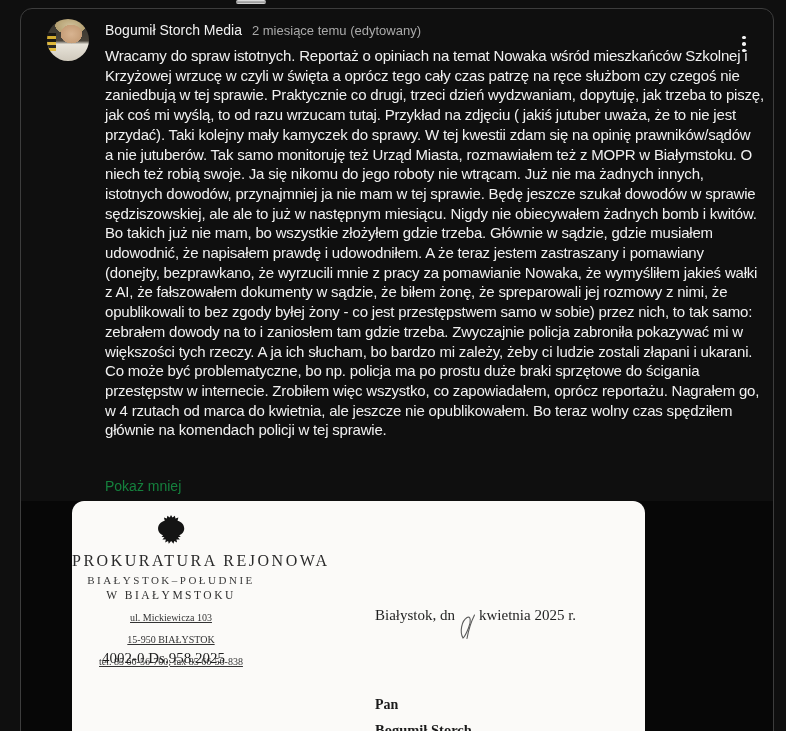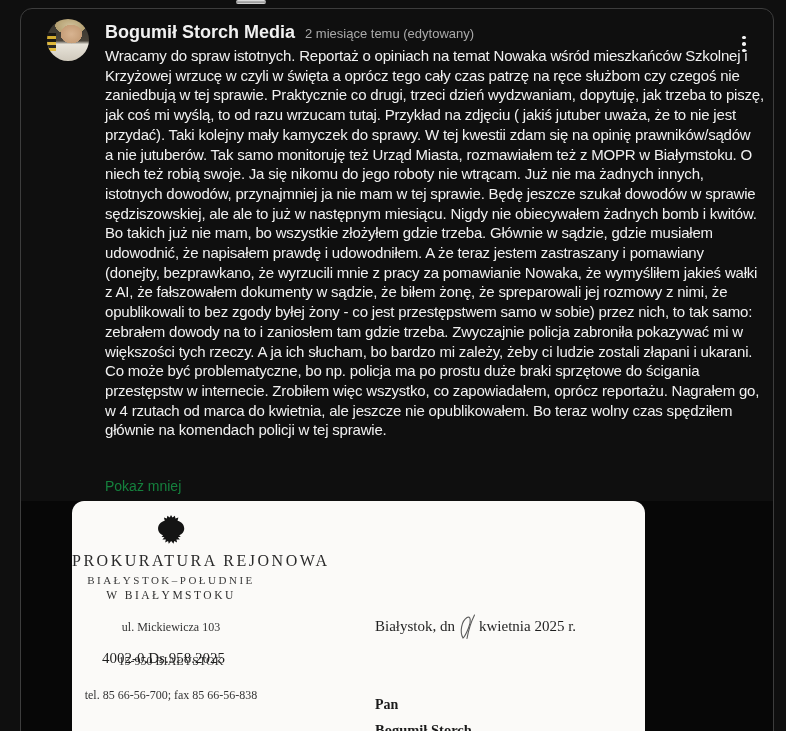--- a/index.html
+++ b/index.html
@@ -30,21 +30,21 @@
   }
   .avatar::before {
     content:""; position:absolute; left:0; top:14px; width:9px; height:18px;
     background:repeating-linear-gradient(180deg,#15130f 0 3px,#e3b82e 3px 6px);
     opacity:.9;
   }
   .header-row {
     position:absolute; left:84px; top:13px; display:flex; align-items:baseline; gap:10px;
     white-space:nowrap;
   }
-  .author { color:#f1f1f1; font-size:18px; font-weight:bold; cursor:pointer; }
+  .author { color:#f1f1f1; font-size:14px; font-weight:normal; cursor:pointer; }
   .timestamp { color:#aaaaaa; font-size:13px; cursor:pointer; }
   .kebab {
     position:absolute; left:708px; top:18px; width:30px; height:34px;
     display:flex; flex-direction:column; align-items:center; justify-content:center; gap:3px;
     cursor:pointer; border-radius:50%;
   }
   .kebab i { width:3.5px; height:3.5px; border-radius:50%; background:#f1f1f1; }
   .post-body {
     position:absolute; left:84px; top:37px; width:650px;
     color:#f1f1f1; font-size:15px; line-height:19.7px; letter-spacing:-0.2px;
@@ -63,24 +63,24 @@
     background:#fbfaf8; border-radius:12px 12px 0 0; overflow:hidden;
     font-family:"Liberation Serif", serif; color:#222; cursor:pointer;
   }
   .letterhead {
     position:absolute; left:0; top:12px; width:198px; text-align:center;
   }
   .emblem { display:block; margin:0 auto; }
   .lh-1 { font-size:16px; letter-spacing:2.5px; margin-top:7px; color:#2a2a2a; white-space:nowrap; }
   .lh-2 { font-size:11px; letter-spacing:2.5px; margin-top:4px; color:#3a3a3a; white-space:nowrap;text-align:center; }
   .lh-3 { font-size:11.5px; letter-spacing:2.5px; margin-top:3px; color:#2f2f2f; white-space:nowrap; }
-  .addr { font-size:12px; margin-top:19px; color:#333; white-space:nowrap; }
+  .addr { font-size:10px; margin-top:11px; color:#333; white-space:nowrap;text-decoration:underline; }
   .date-row {
     position:absolute; left:303px; top:106px; font-size:15px; color:#1f1f1f;
-    white-space:nowrap; display:flex; align-items:flex-end;
+    white-space:nowrap; display:flex; align-items:flex-start;
   }
   .hand-mark { position:relative; top:6px; margin:0 1px; }
   .case-number { position:absolute; left:30px; top:149px; font-size:15px; color:#1f1f1f; }
   .recipient-title { position:absolute; left:303px; top:196px; font-size:14px; font-weight:bold; color:#1a1a1a; }
   .recipient-name  { position:absolute; left:303px; top:221px; font-size:14.5px; font-weight:bold; color:#1a1a1a; }
 </style>
 </head>
 <body>
 
 <div class="top-thumb"></div>

